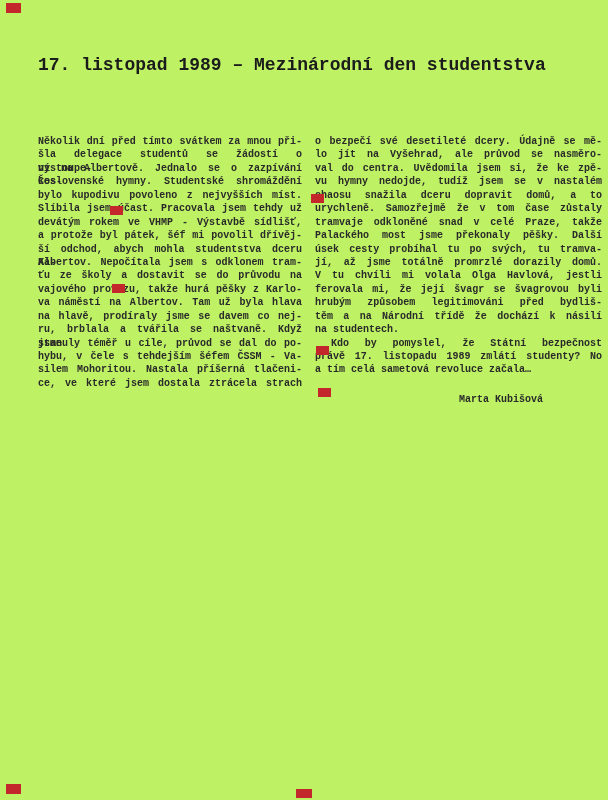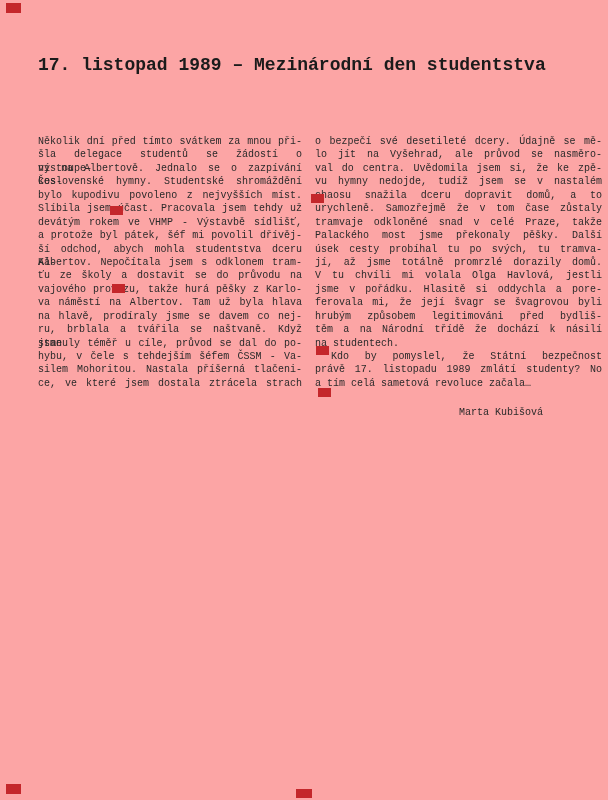--- a/index.html
+++ b/index.html
@@ -1,37 +1,37 @@
 <!DOCTYPE html>
 <html><head>
 <meta charset="utf-8">
 <style>
   html,body { margin:0; padding:0; background:#ffffff; }
   .page {
     position:relative;
     width:608px; height:800px;
-    background:#fca5a5;
+    background:#bef264;
     overflow:hidden;
     font-family:"Liberation Mono","DejaVu Sans Mono",monospace;
     color:#262626;
   }
   .title {
     position:absolute;
     left:38px; top:43px;
     font-size:18px;
     font-weight:bold;
     white-space:nowrap;
     color:#1b1b1b;
     letter-spacing:0;
   }
   .col {
     position:absolute;
     top:135px;
     font-size:10px;
-    font-weight:normal;
+    font-weight:bold;
     line-height:13.45px;
     color:#2a2a2a;
   }
   .col-left  { left:38px;  width:264px; }
   .col-right { left:315px; width:287px; }
   .line {
     text-align:justify;
     text-align-last:justify;
     height:13.45px;
     overflow:visible;
@@ -85,21 +85,20 @@
         <div class="line">lo jít na Vyšehrad, ale průvod se nasměro-</div>
         <div class="line">val do centra. Uvědomila jsem si, že ke zpě-</div>
         <div class="line">vu hymny nedojde, tudíž jsem se v nastalém</div>
         <div class="line">chaosu snažila dceru dopravit domů, a to</div>
         <div class="line">urychleně. Samozřejmě že v tom čase zůstaly</div>
         <div class="line">tramvaje odkloněné snad v celé Praze, takže</div>
         <div class="line">Palackého most jsme překonaly pěšky. Další</div>
         <div class="line">úsek cesty probíhal tu po svých, tu tramva-</div>
         <div class="line">jí, až jsme totálně promrzlé dorazily domů.</div>
         <div class="line">V tu chvíli mi volala Olga Havlová, jestli</div>
-        <div class="line">jsme v pořádku. Hlasitě si oddychla a pore-</div>
         <div class="line">ferovala mi, že její švagr se švagrovou byli</div>
         <div class="line">hrubým způsobem legitimováni před bydliš-</div>
         <div class="line">těm a na Národní třídě že dochází k násilí</div>
         <div class="line">na studentech.</div>
       </div>
     <div class="block block-2 block-indent">
         <div class="line">Kdo by pomyslel, že Státní bezpečnost</div>
         <div class="line">právě 17. listopadu 1989 zmlátí studenty? No</div>
         <div class="line">a tím celá sametová revoluce začala…</div>
       </div>

